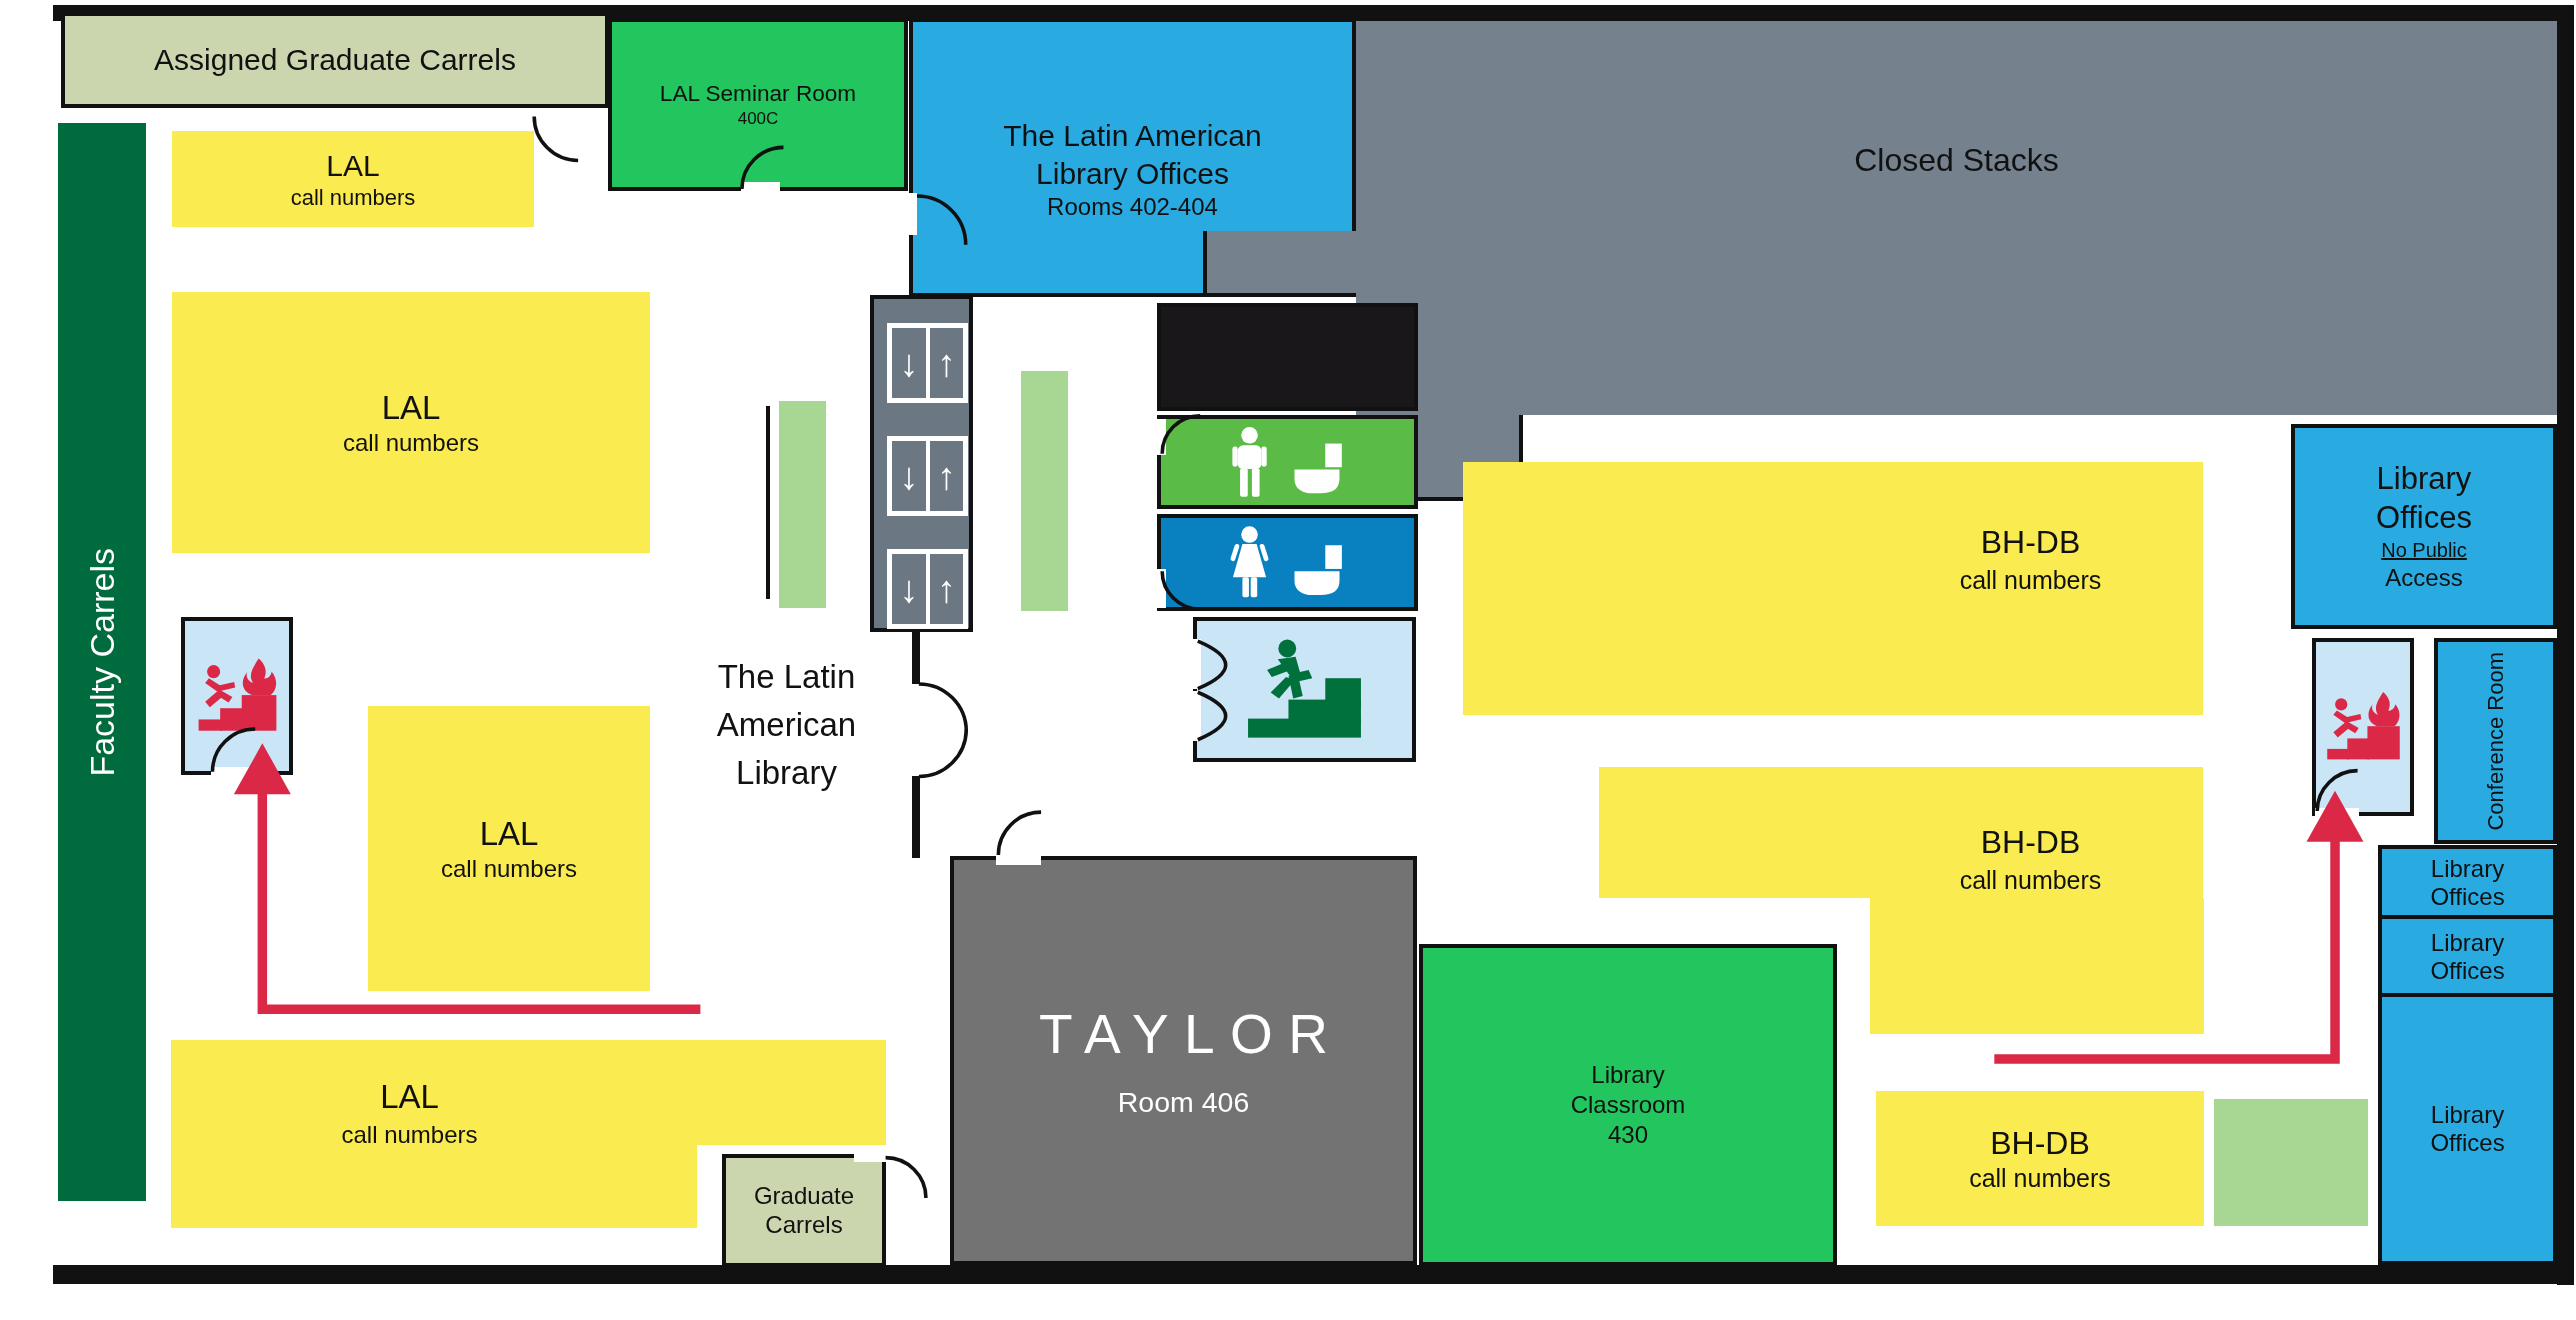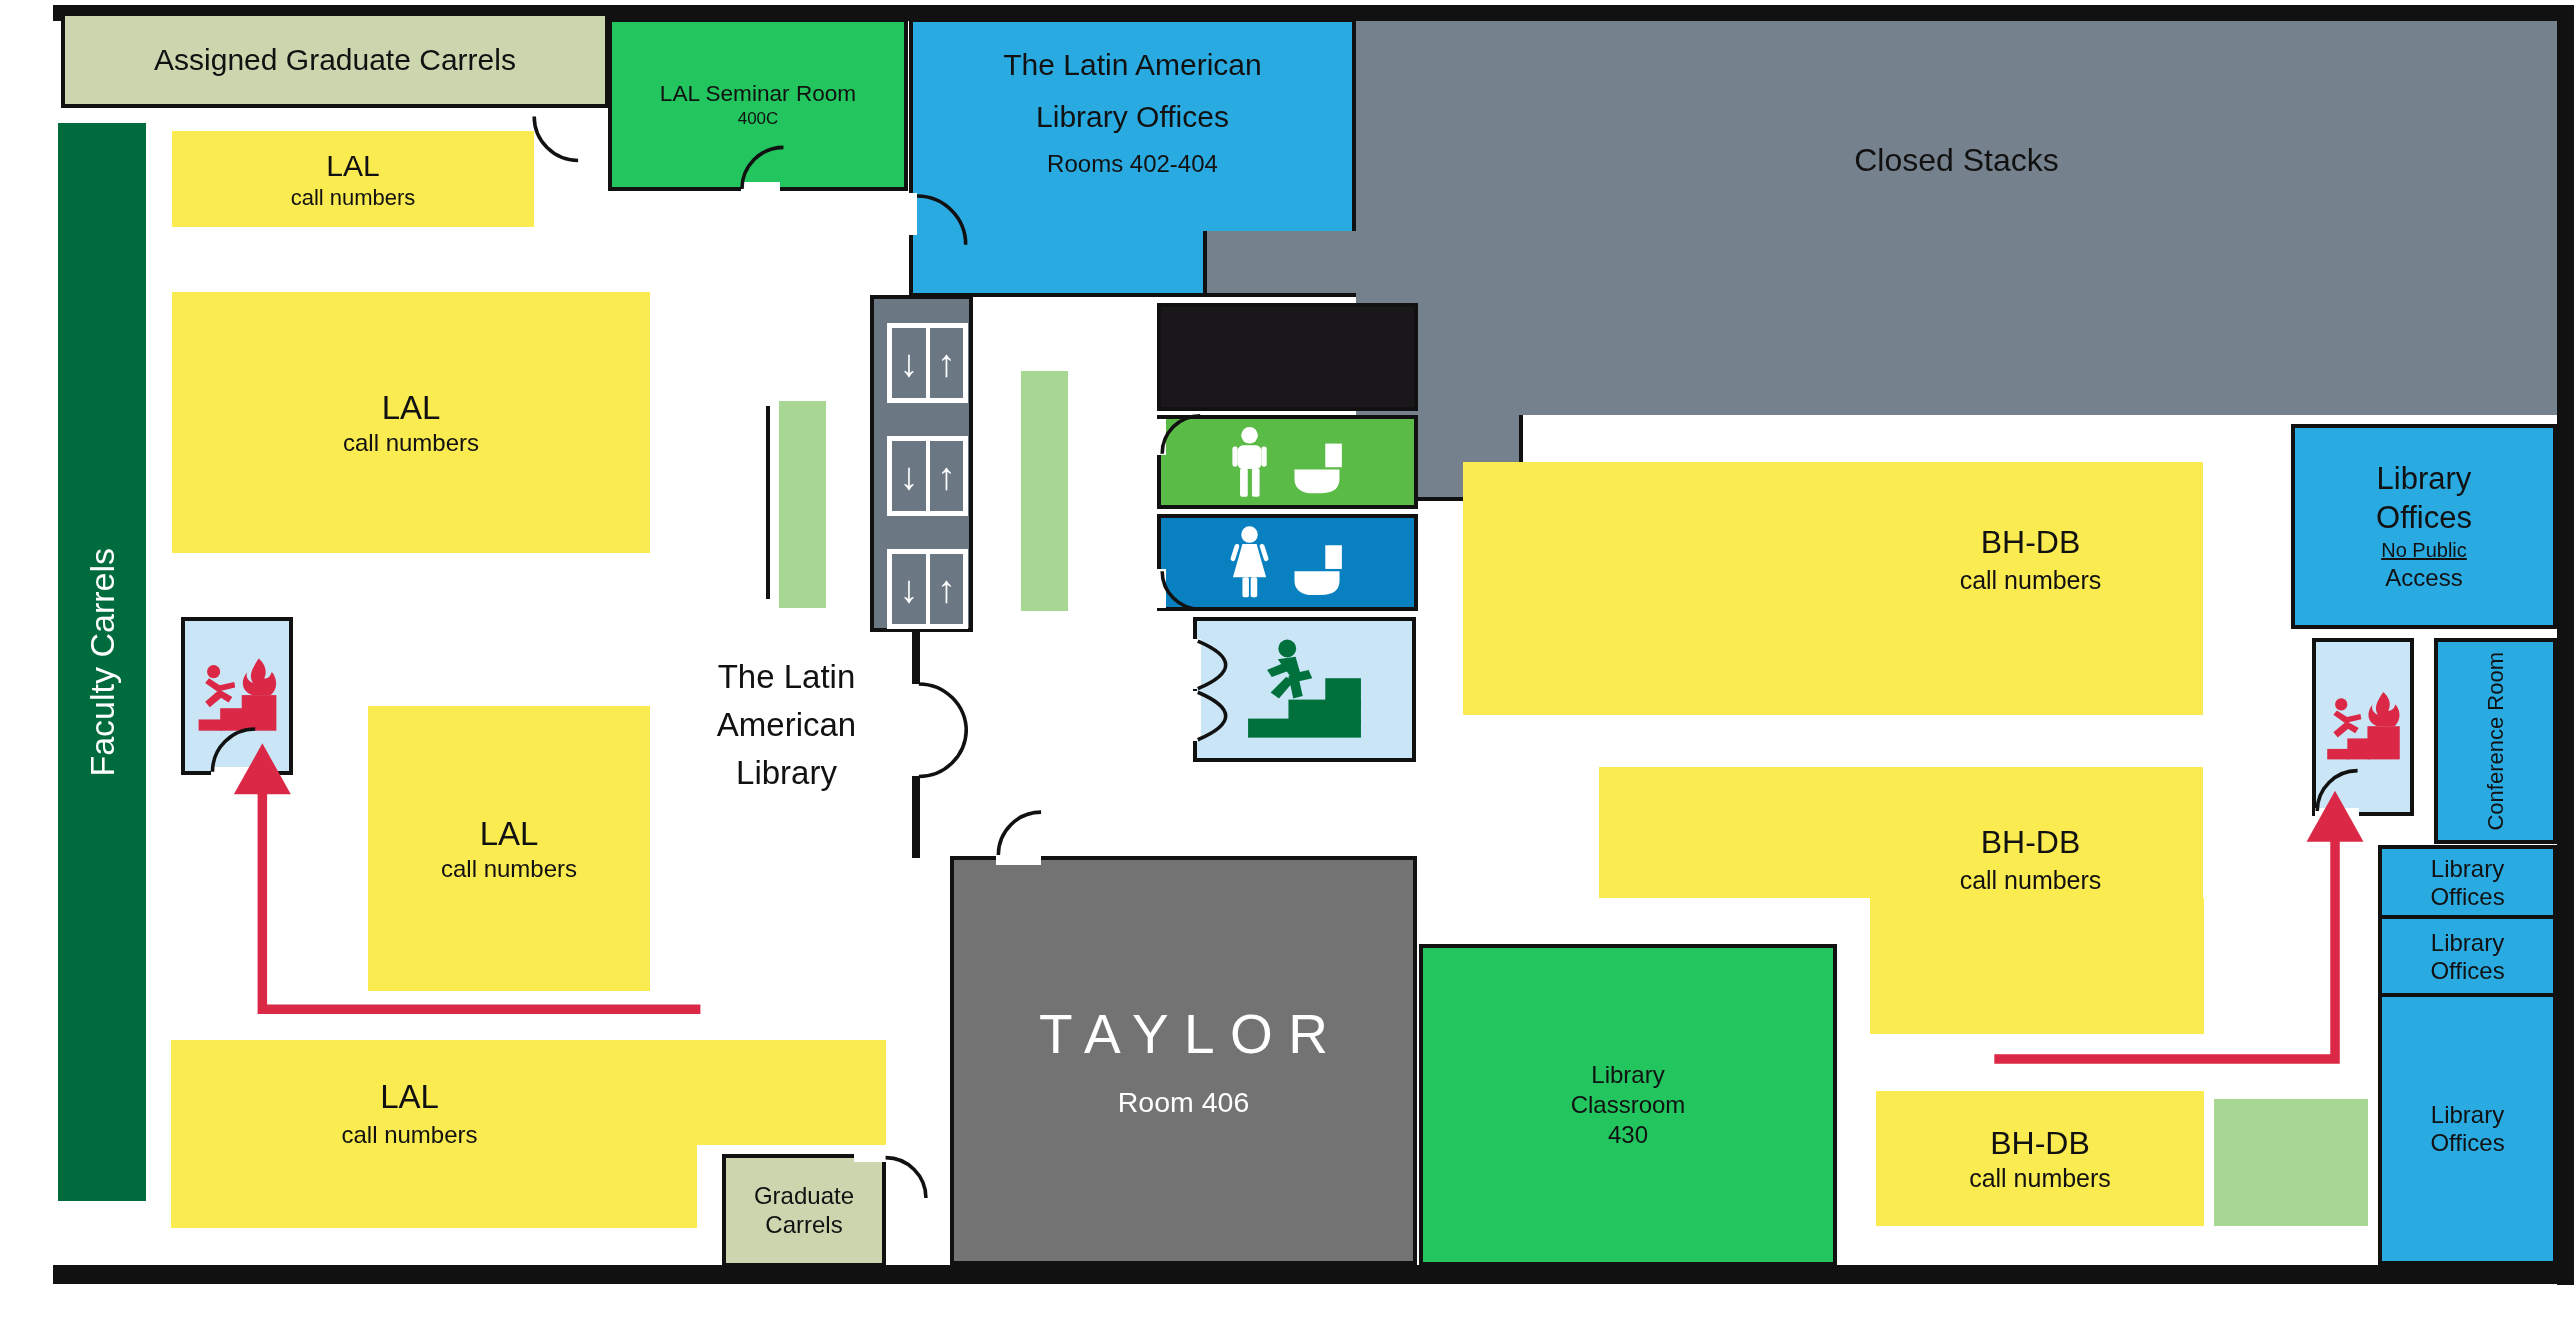--- a/index.html
+++ b/index.html
@@ -51,21 +51,21 @@
 
   <div class="room c-sage bordered" style="left:61px;top:12px;width:548px;height:96px;">
     <span class="t-md" style="font-size:30px;">Assigned Graduate Carrels</span>
   </div>
 
   <div class="room c-orange bordered" style="left:608px;top:18px;width:300px;height:173px;">
     <span style="font-size:22.6px;">LAL Seminar Room</span>
     <span style="font-size:17px;">400C</span>
   </div>
 
-  <div class="room c-blue bordered" style="left:909px;top:18px;width:447px;height:279px;justify-content:flex-start;padding-top:24px;gap:14px;">
+  <div class="room c-blue bordered" style="left:909px;top:18px;width:447px;height:279px;justify-content:center;padding-top:24px;">
     <span style="font-size:30px;">The Latin American</span>
     <span style="font-size:30px;">Library Offices</span>
     <span style="font-size:24px;">Rooms 402-404</span>
   </div>
 
   <div class="room c-gray" style="left:1356px;top:21.4px;width:1201px;height:394px;justify-content:flex-start;padding-top:119px;">
     <span style="font-size:32px;">Closed Stacks</span>
   </div>
   <div class="abs c-gray" style="left:1203px;top:231px;width:153px;height:66px;border-left:4.7px solid #111;border-bottom:4.7px solid #111;"></div>
   <div class="abs c-gray" style="left:1389px;top:415px;width:134px;height:86px;border:4.7px solid #111;border-top:none;"></div>

